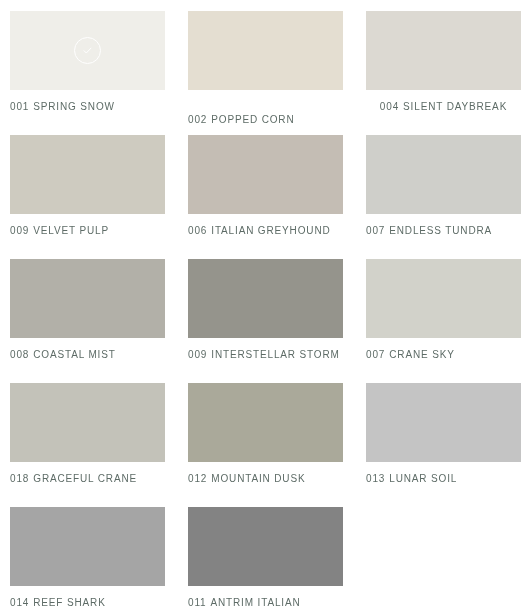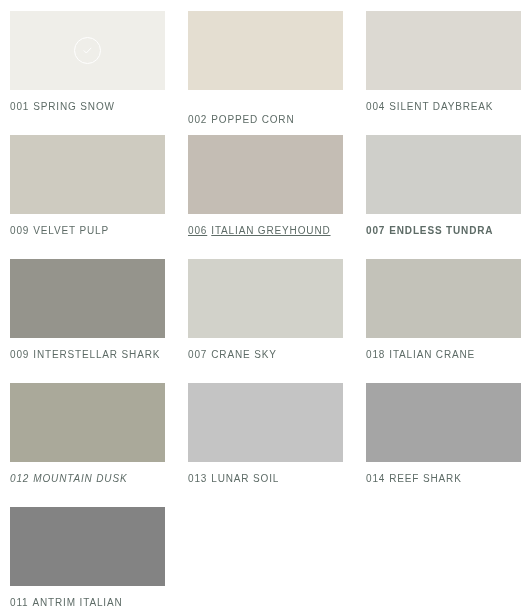--- a/index.html
+++ b/index.html
@@ -81,49 +81,53 @@
         </div>
       </div>
       <div class="swatch-label" style="color: rgb(93, 107, 102);"><span class="swatch-code">001</span><span>SPRING SNOW</span></div>
     </div>
     <div class="swatch-cell">
       <div class="swatch-chip" style="background: rgb(228, 222, 209);"></div>
       <div class="swatch-label" style="color: rgb(93, 107, 102); margin-top: 24px;"><span class="swatch-code">002</span><span>POPPED CORN</span></div>
     </div>
     <div class="swatch-cell">
       <div class="swatch-chip" style="background: rgb(220, 217, 210);"></div>
-      <div class="swatch-label" style="color: rgb(93, 107, 102);"><span class="swatch-code">004</span><span>SILENT DAYBREAK</span></div>
+      <div class="swatch-label" style="color: rgb(93, 107, 102); text-align: center;"><span class="swatch-code">004</span><span>SILENT DAYBREAK</span></div>
     </div>
     <div class="swatch-cell">
       <div class="swatch-chip" style="background: rgb(206, 203, 192);"></div>
       <div class="swatch-label" style="color: rgb(93, 107, 102);"><span class="swatch-code">009</span><span>VELVET PULP</span></div>
     </div>
     <div class="swatch-cell">
       <div class="swatch-chip" style="background: rgb(196, 189, 180);"></div>
-      <div class="swatch-label" style="color: rgb(93, 107, 102); text-decoration: underline;"><span class="swatch-code">006</span><span>ITALIAN GREYHOUND</span></div>
+      <div class="swatch-label" style="color: rgb(93, 107, 102);"><span class="swatch-code">006</span><span>ITALIAN GREYHOUND</span></div>
     </div>
     <div class="swatch-cell">
       <div class="swatch-chip" style="background: rgb(207, 207, 202);"></div>
-      <div class="swatch-label" style="color: rgb(93, 107, 102); font-weight: bold;"><span class="swatch-code">007</span><span>ENDLESS TUNDRA</span></div>
+      <div class="swatch-label" style="color: rgb(93, 107, 102);"><span class="swatch-code">007</span><span>ENDLESS TUNDRA</span></div>
+    </div>
+    <div class="swatch-cell">
+      <div class="swatch-chip" style="background: rgb(178, 176, 168);"></div>
+      <div class="swatch-label" style="color: rgb(93, 107, 102);"><span class="swatch-code">008</span><span>COASTAL MIST</span></div>
     </div>
     <div class="swatch-cell">
       <div class="swatch-chip" style="background: rgb(149, 148, 140);"></div>
-      <div class="swatch-label" style="color: rgb(93, 107, 102);"><span class="swatch-code">009</span><span>INTERSTELLAR SHARK</span></div>
+      <div class="swatch-label" style="color: rgb(93, 107, 102);"><span class="swatch-code">009</span><span>INTERSTELLAR STORM</span></div>
     </div>
     <div class="swatch-cell">
       <div class="swatch-chip" style="background: rgb(210, 210, 202);"></div>
       <div class="swatch-label" style="color: rgb(93, 107, 102);"><span class="swatch-code">007</span><span>CRANE SKY</span></div>
     </div>
     <div class="swatch-cell">
       <div class="swatch-chip" style="background: rgb(195, 194, 185);"></div>
-      <div class="swatch-label" style="color: rgb(93, 107, 102);"><span class="swatch-code">018</span><span>ITALIAN CRANE</span></div>
+      <div class="swatch-label" style="color: rgb(93, 107, 102);"><span class="swatch-code">018</span><span>GRACEFUL CRANE</span></div>
     </div>
     <div class="swatch-cell">
       <div class="swatch-chip" style="background: rgb(170, 169, 154);"></div>
-      <div class="swatch-label" style="color: rgb(93, 107, 102); font-style: italic;"><span class="swatch-code">012</span><span>MOUNTAIN DUSK</span></div>
+      <div class="swatch-label" style="color: rgb(93, 107, 102);"><span class="swatch-code">012</span><span>MOUNTAIN DUSK</span></div>
     </div>
     <div class="swatch-cell">
       <div class="swatch-chip" style="background: rgb(196, 196, 196);"></div>
       <div class="swatch-label" style="color: rgb(93, 107, 102);"><span class="swatch-code">013</span><span>LUNAR SOIL</span></div>
     </div>
     <div class="swatch-cell">
       <div class="swatch-chip" style="background: rgb(165, 165, 165);"></div>
       <div class="swatch-label" style="color: rgb(93, 107, 102);"><span class="swatch-code">014</span><span>REEF SHARK</span></div>
     </div>
     <div class="swatch-cell">

